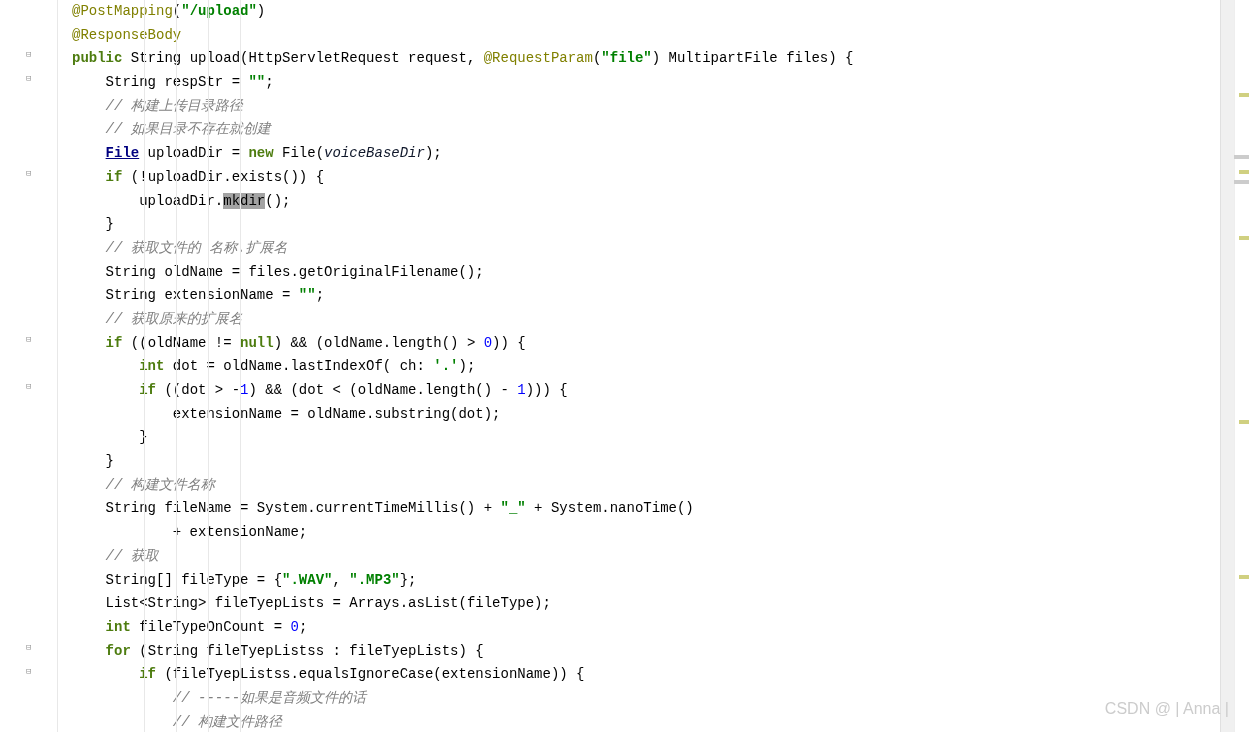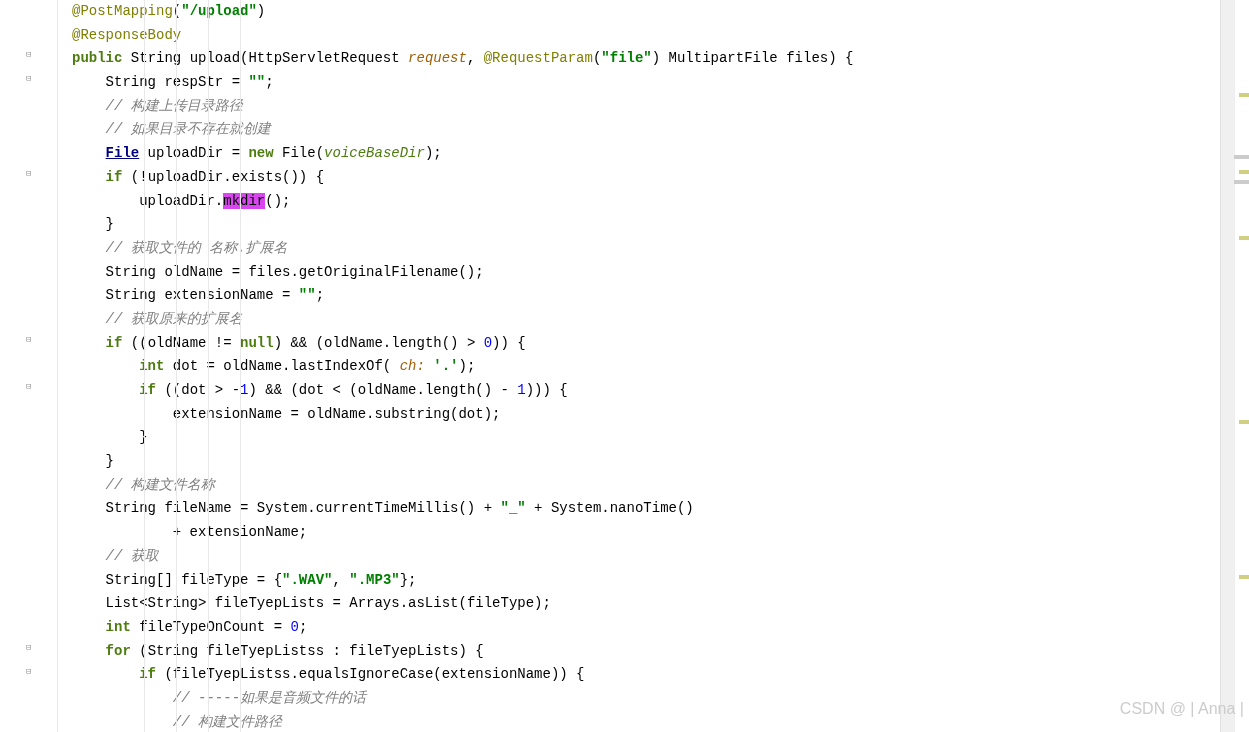--- a/index.html
+++ b/index.html
@@ -65,29 +65,29 @@
     cursor: pointer;
   }
   .line {
     height: 23.7px;
   }
   .kw { color: #4d7c0f; font-weight: bold; }
   .anno { color: #808000; }
   .str { color: #008000; font-weight: bold; }
   .num { color: #0000ff; }
   .comment { color: #808080; font-style: italic; }
-  .param { color: #a16207; font-style: italic; }
-  .field { color: #4d7c0f; font-style: italic; }
+  .param { color: #000000; }
+  .field { color: #0f172a; font-style: italic; }
   .static { color: #000000; }
   .link { color: #000080; font-weight: bold; text-decoration: underline; }
-  .highlight { background-color: #d946ef; }
+  .highlight { background-color: #a3a3a3; }
   .watermark {
     position: absolute;
     bottom: 10px;
-    right: 5px;
+    right: 20px;
     color: #cccccc;
     font-size: 16px;
     font-family: Arial, sans-serif;
   }
   .scrollbar-track {
     position: absolute;
     right: 15px;
     top: 0;
     bottom: 0;
     width: 14px;

